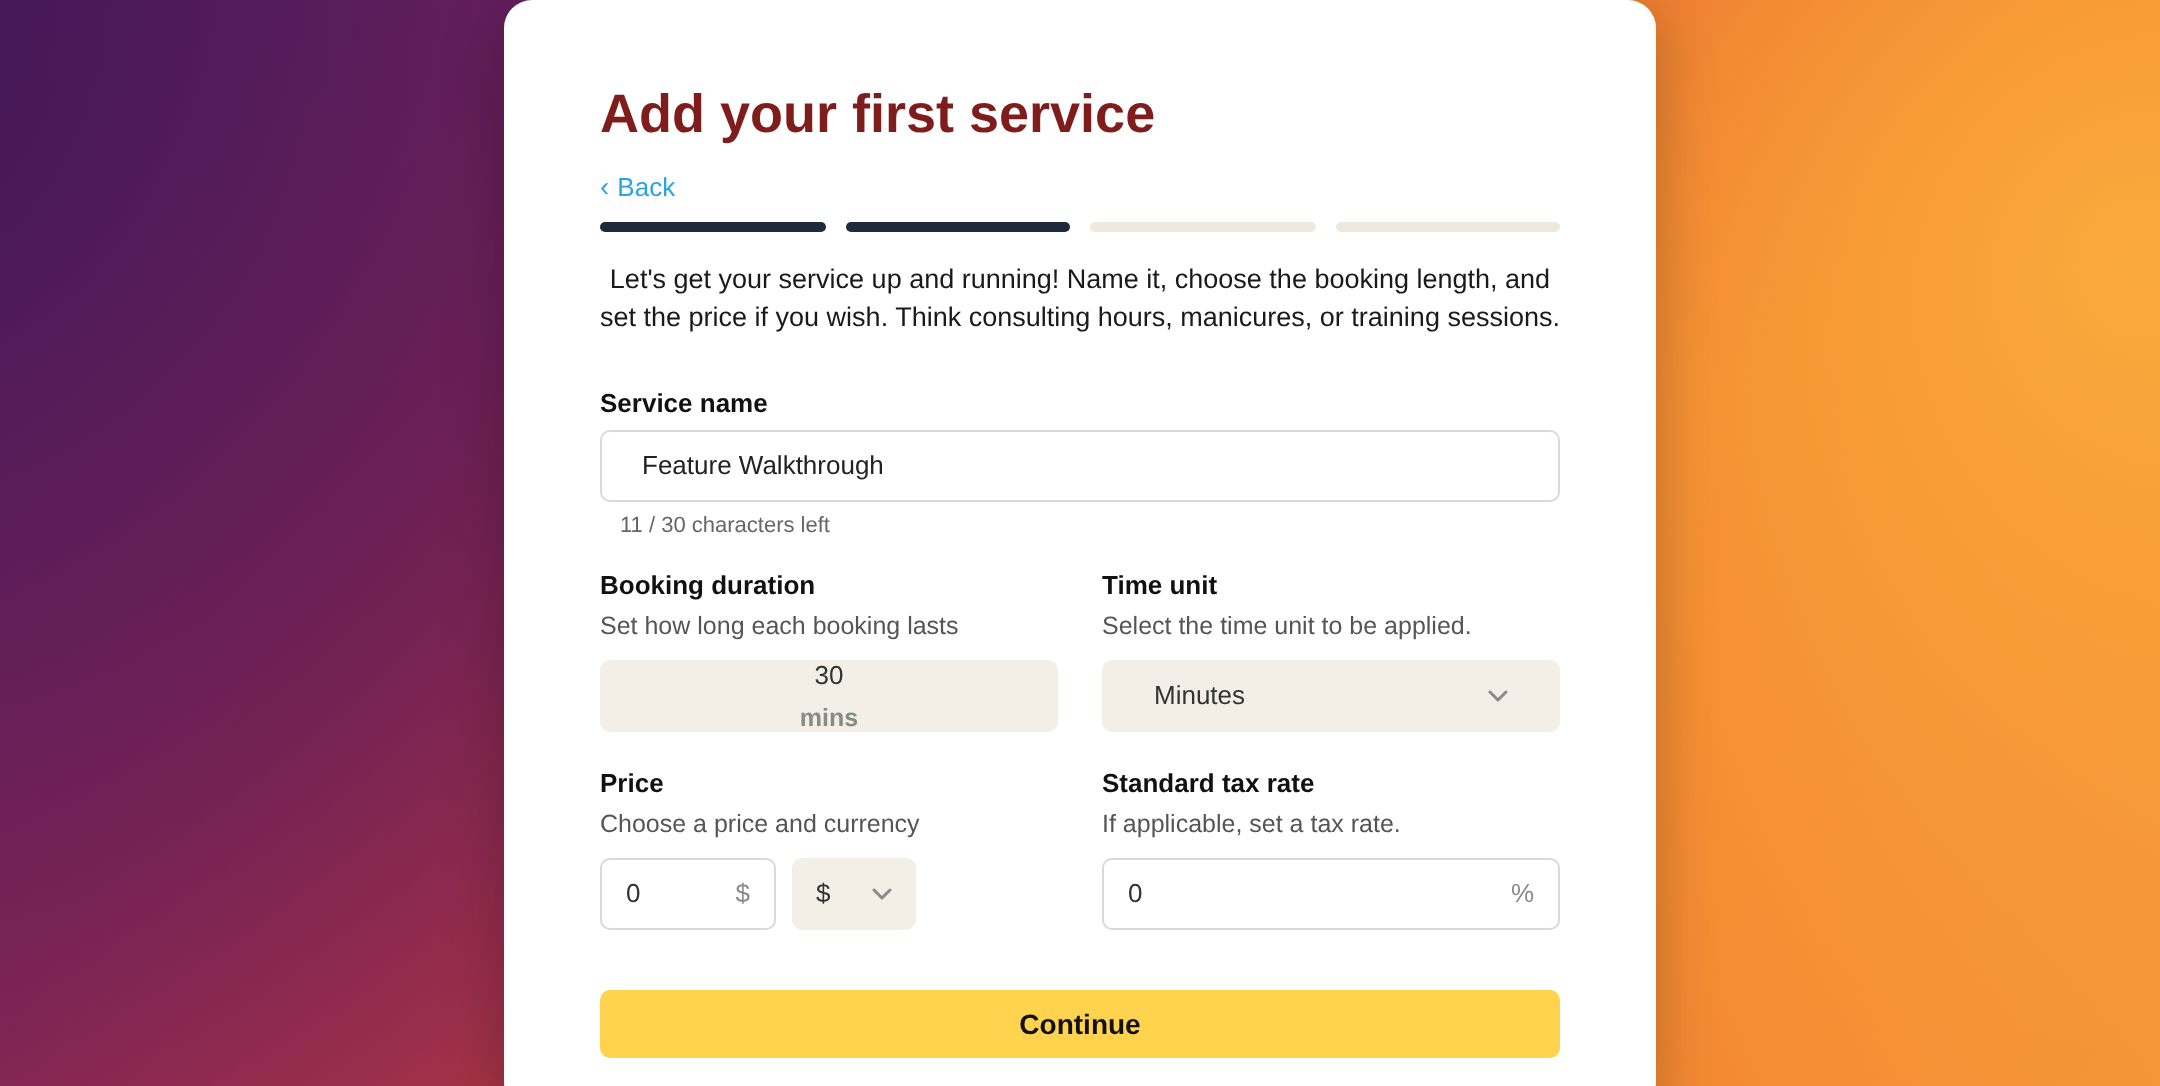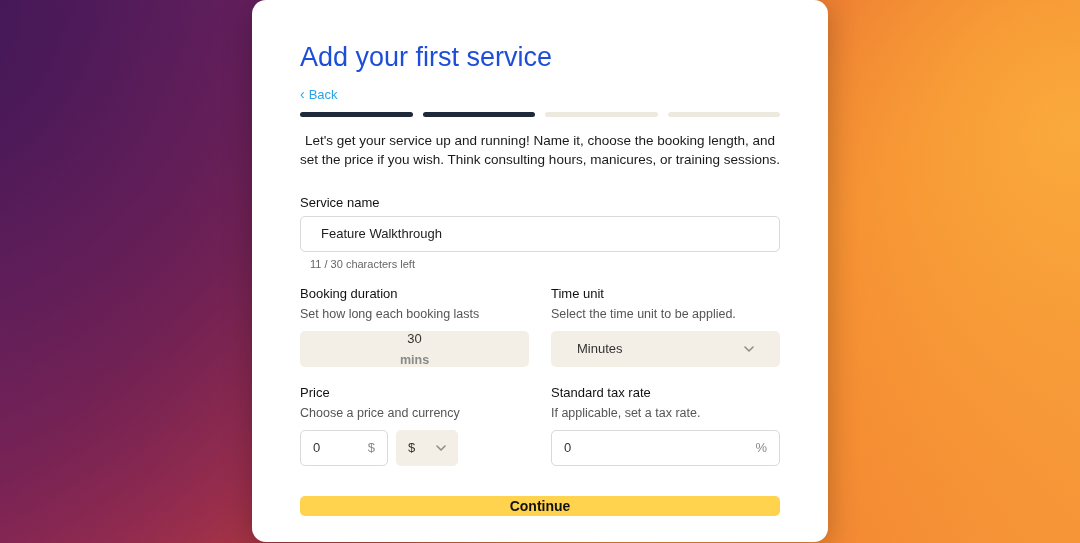--- a/index.html
+++ b/index.html
@@ -46,22 +46,22 @@
       z-index: 1;
       width: 576px;
       margin: 0 auto;
       background: #ffffff;
       border-radius: 14px;
       padding: 42px 48px 26px 48px;
       box-shadow: 0 6px 30px rgba(0,0,0,0.25);
     }
     .title {
       font-size: 27px;
-      font-weight: 400;
-      color: #1d4ed8;
+      font-weight: 700;
+      color: #7f1d1d;
       margin-bottom: 12px;
     }
     .back {
       display: inline-flex;
       align-items: center;
       gap: 4px;
       color: #2aa3e6;
       font-size: 13px;
       cursor: pointer;
       margin-bottom: 10px;
@@ -86,21 +86,21 @@
     }
     .intro {
       font-size: 13.5px;
       line-height: 1.45;
       color: #1a1a1a;
       margin-bottom: 25px;
       text-align: center;
     }
     .section-label {
       font-size: 13px;
-      font-weight: 400;
+      font-weight: 700;
       color: #111;
       margin-bottom: 6px;
     }
     .section-sub {
       font-size: 12.5px;
       color: #555;
       margin-bottom: 10px;
     }
     .text-input {
       width: 100%;
@@ -191,21 +191,21 @@
       border-radius: 5px;
       background: #f3efe6;
       padding: 0 12px;
       font-size: 13px;
       color: #333;
       cursor: pointer;
     }
     .tax-input { width: 100%; }
     .continue-btn {
       width: 100%;
-      height: 20px;
+      height: 34px;
       border: none;
       border-radius: 5px;
       background: #ffd34e;
       color: #111;
       font-size: 14px;
       font-weight: 600;
       cursor: pointer;
       margin-top: 30px;
     }
   </style>

